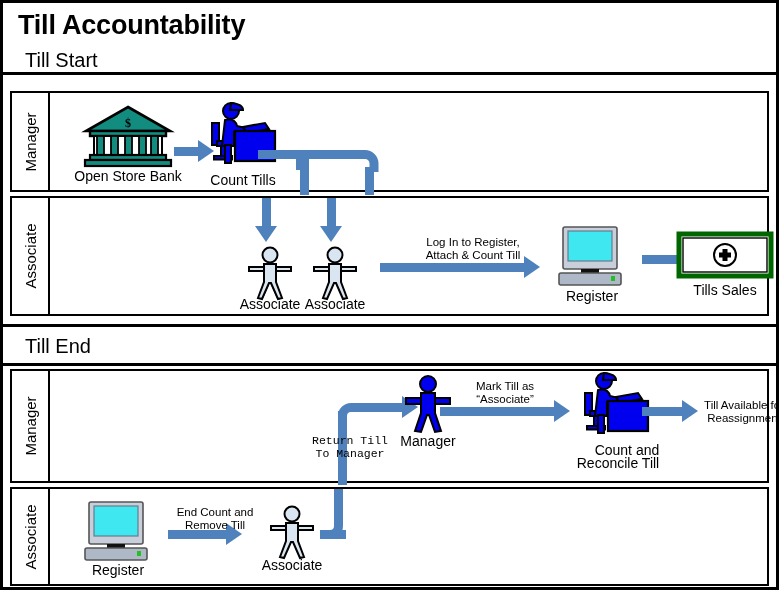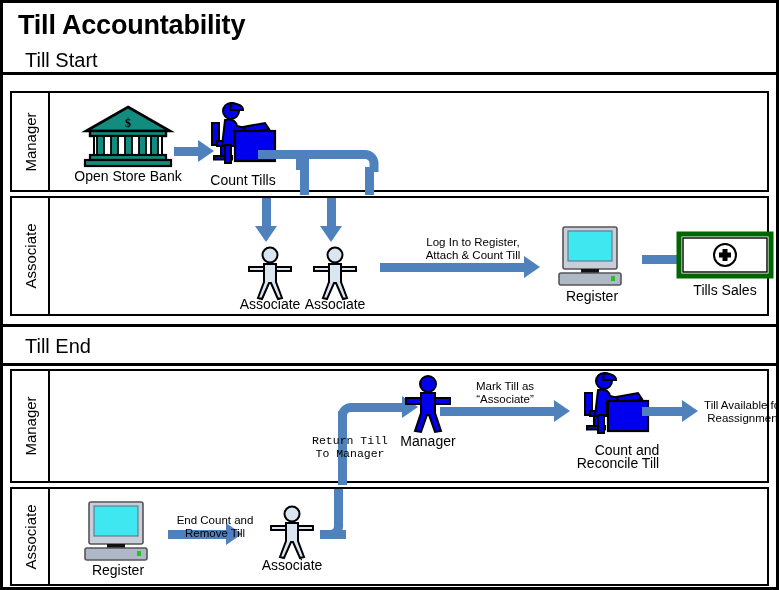--- a/index.html
+++ b/index.html
@@ -314,21 +314,21 @@
           <rect x="11" y="5" width="44" height="30" fill="#3FE8F0" stroke="#6a7a8a" stroke-width="1.2"></rect>
           <rect x="24" y="43" width="18" height="5" fill="#111"></rect>
           <rect x="2" y="47" width="62" height="12" rx="2" fill="#AEB8C6" stroke="#555" stroke-width="1.6"></rect>
           <rect x="54" y="50" width="4" height="5" fill="#22C022"></rect>
         </svg>
         <div class="node-cap" style="top:63px;">Register</div>
       </div>
 
       <div class="conn" style="left:118px;top:41px;width:60px;height:9px;"></div>
       <div class="arrow-r" style="left:176px;top:34px;"></div>
-      <div class="edge-label" style="left:113px;top:17px;width:104px;margin-top:8px;">
+      <div class="edge-label" style="left:113px;top:17px;width:104px;">
         <div>End Count and</div>
         <div>Remove Till</div>
       </div>
 
       <div class="node" style="left:200px;top:16px;width:84px;height:66px;">
         <svg width="50" height="54" viewBox="0 0 50 54" style="position:absolute;left:17px;top:0;">
           <circle cx="25" cy="9" r="7.5" fill="#D9E6F2" stroke="#000" stroke-width="2"></circle>
           <path d="M4 21 L46 21 L46 25 L4 25 z" fill="#D9E6F2" stroke="#000" stroke-width="2"></path>
           <path d="M19 18 L19 36 L13 52 L17 53 L24 37 L26 37 L33 53 L37 52 L31 36 L31 18 z" fill="#D9E6F2" stroke="#000" stroke-width="2"></path>
         </svg>

